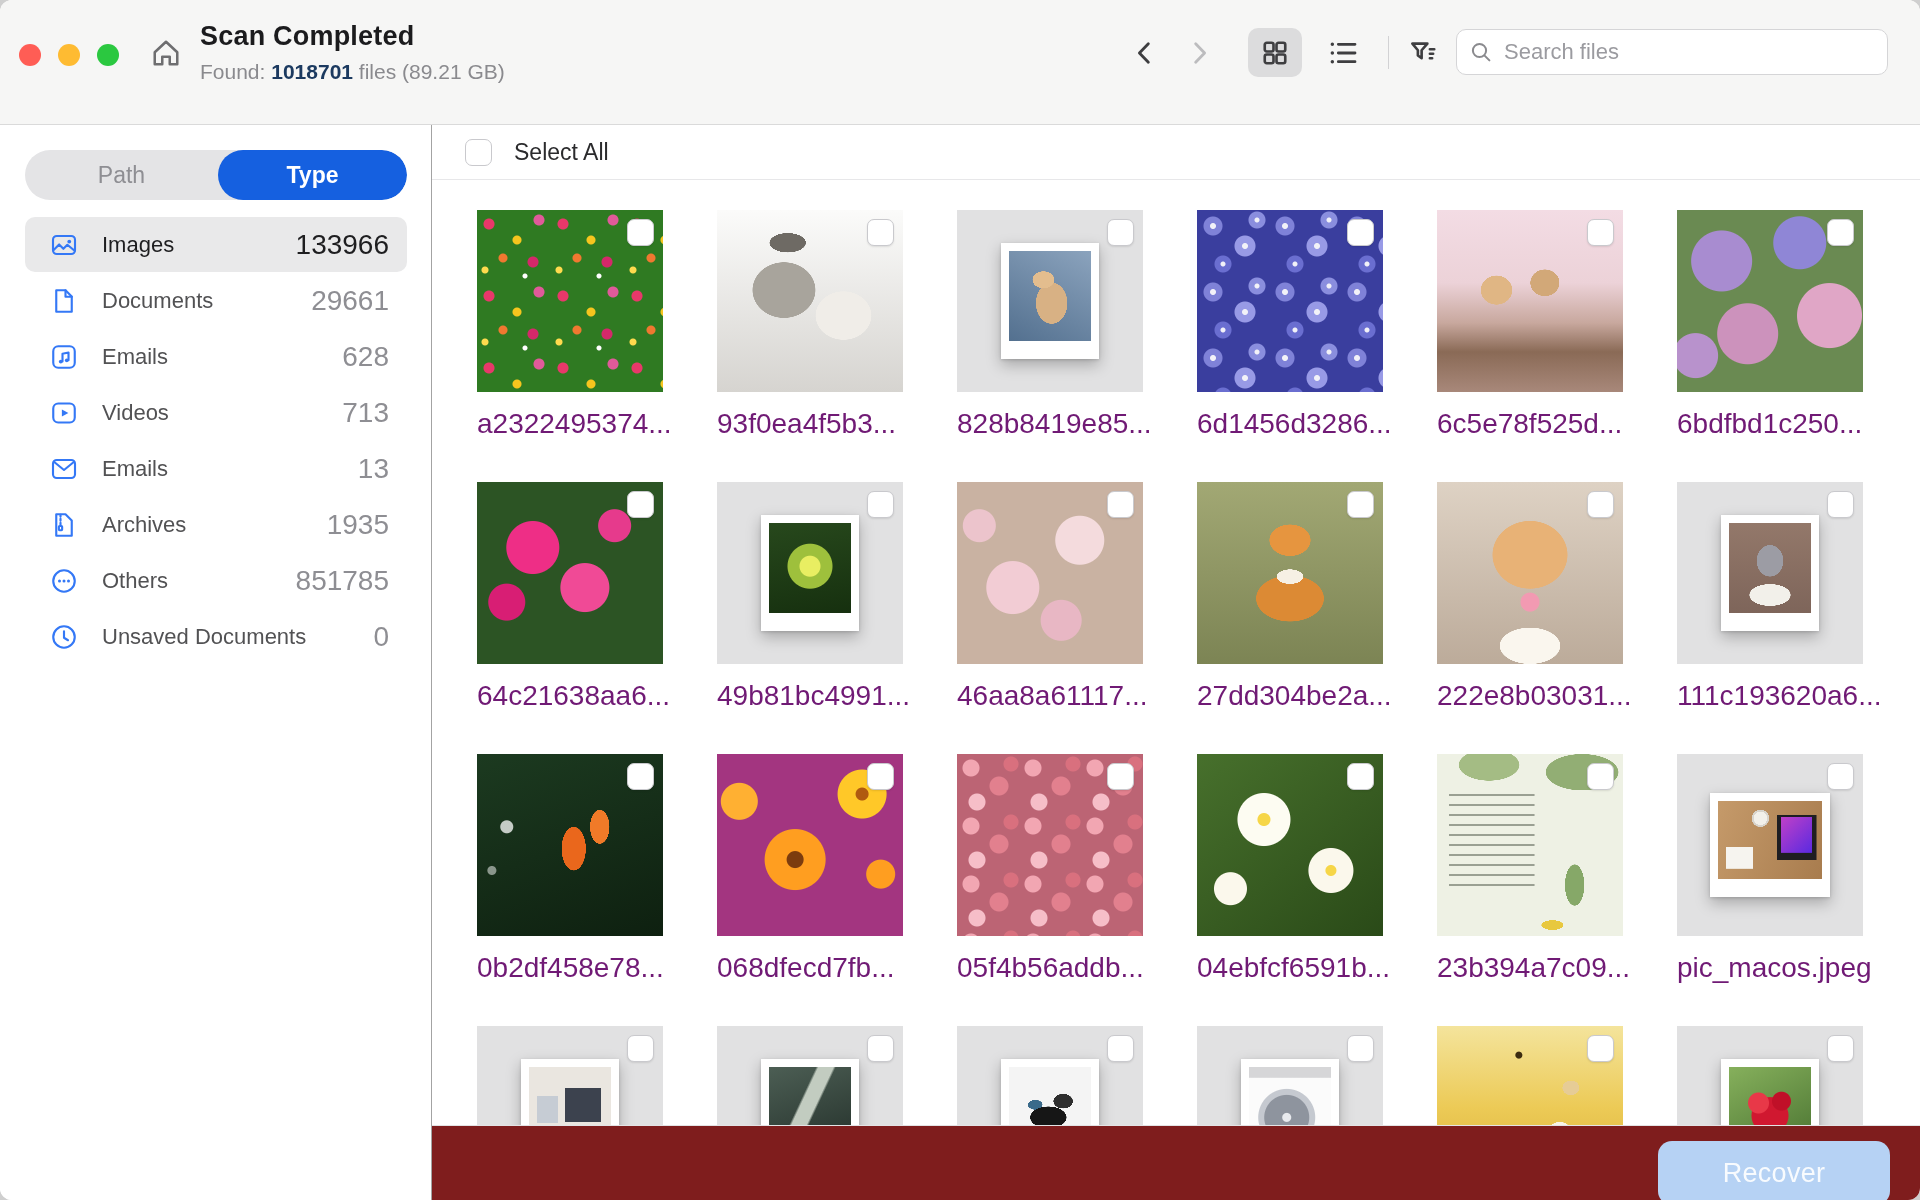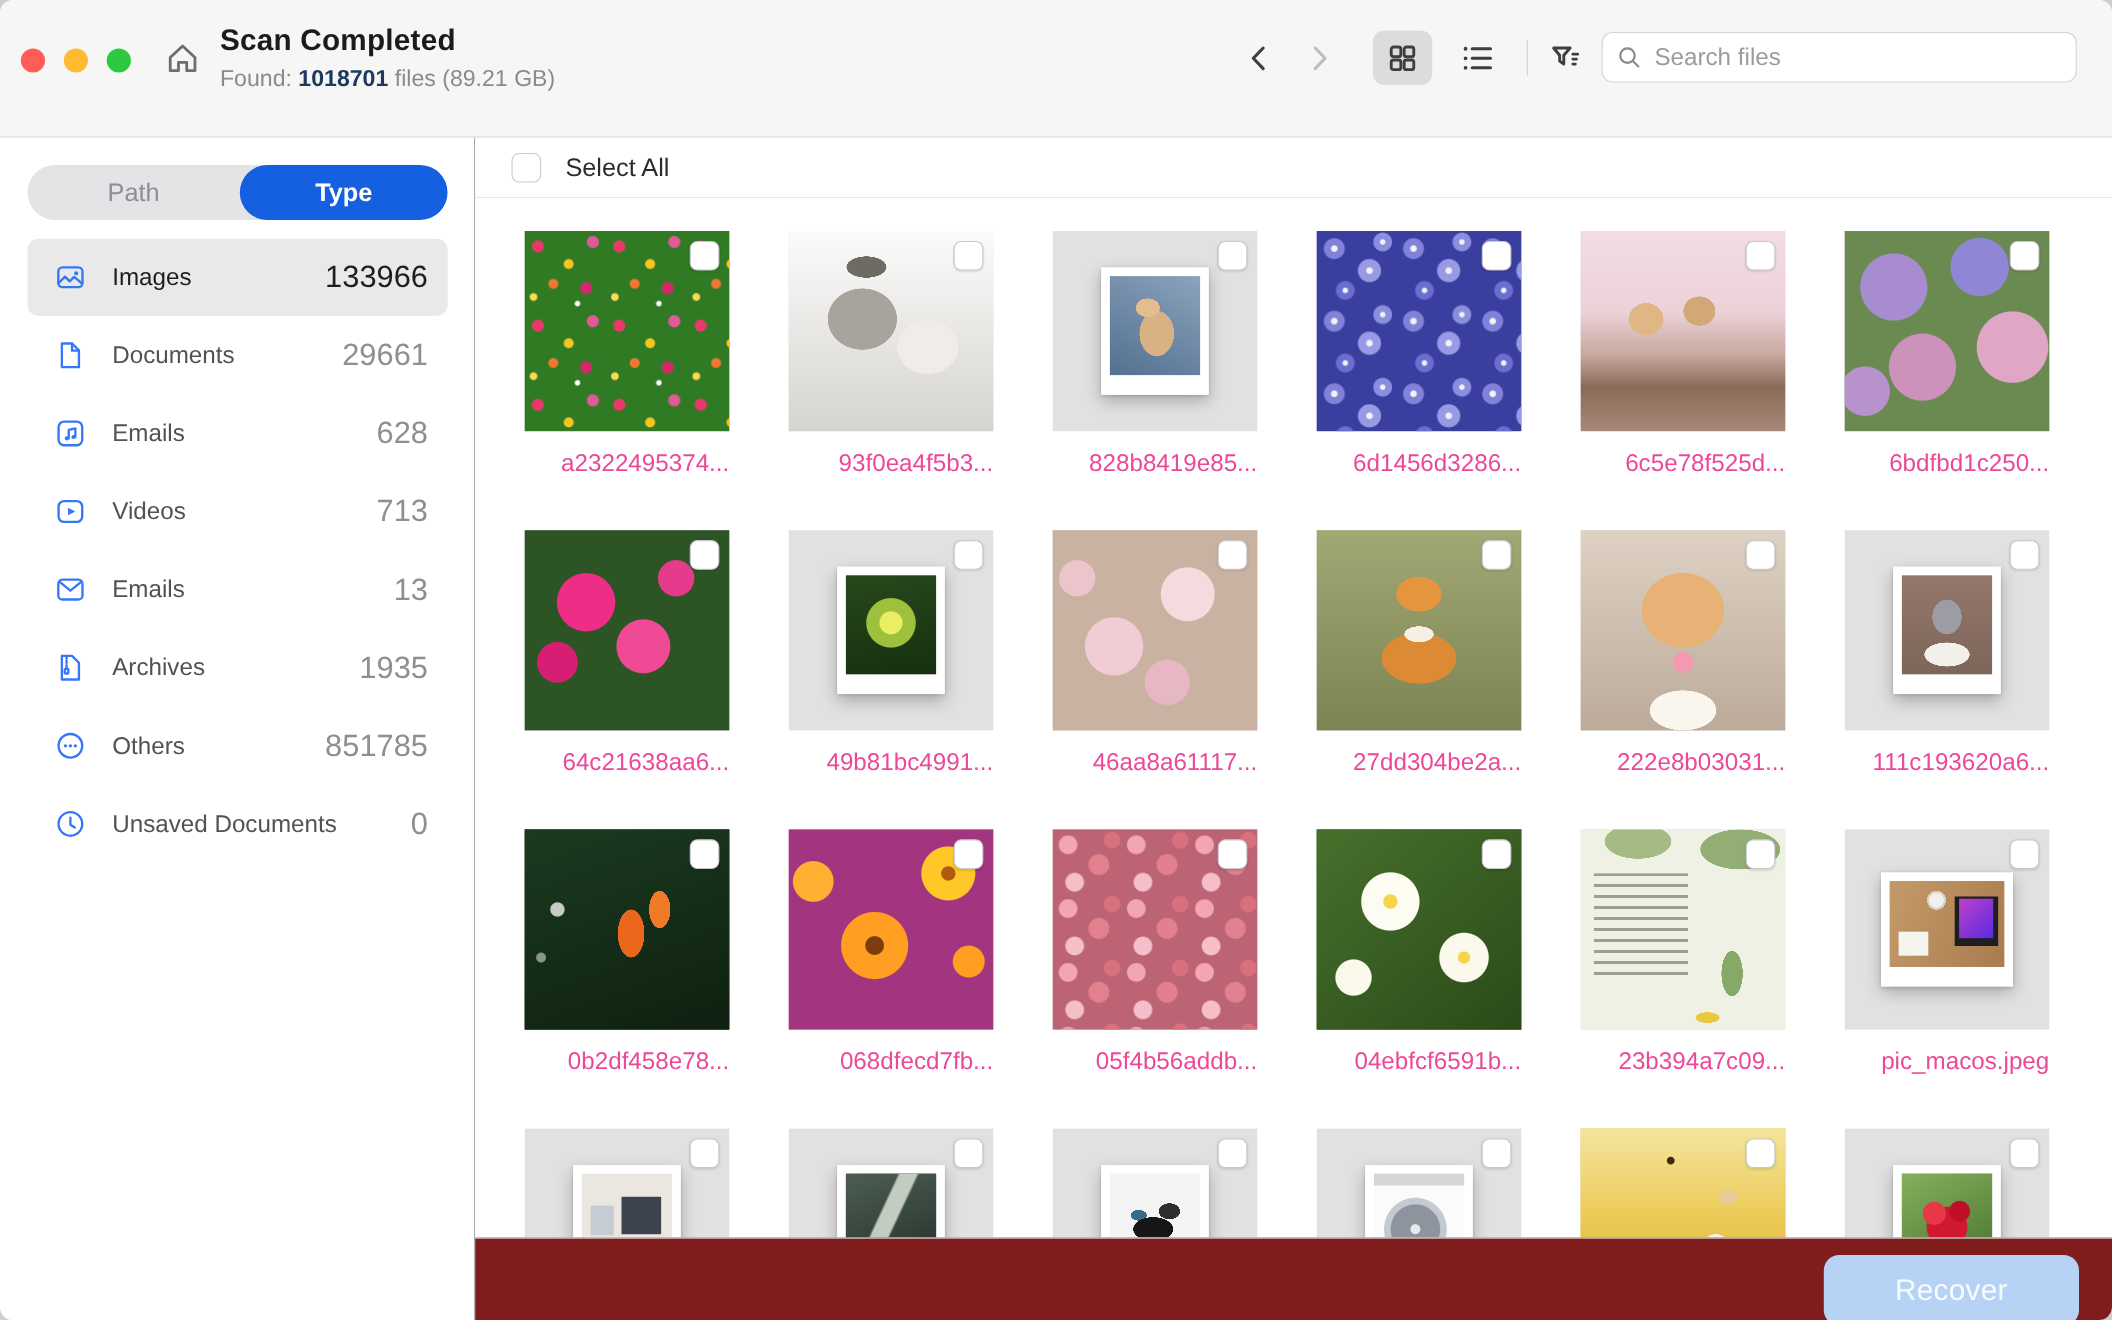--- a/index.html
+++ b/index.html
@@ -36,21 +36,21 @@
   .search input::placeholder{color:#9b9ba0;}
   
   .bodyrow{display:flex;height:1095px;}
   .sidebar{width:432px;flex:none;border-right:1px solid #a3a3a3;box-sizing:border-box;background:#fff;}
   .seg{margin:25px 24px 0 25px;height:50px;background:#e4e4e6;border-radius:25px;display:flex;overflow:hidden;}
   .seg .seg-path{flex:0 0 193px;display:flex;align-items:center;justify-content:center;
     color:#8e8e93;font-size:23px;background:transparent;border:none;}
   .seg .seg-type{flex:1;display:flex;align-items:center;justify-content:center;
     color:#fff;font-size:23px;font-weight:600;background:#1560e0;border:none;border-radius:25px;}
   .silist{margin-top:17px;}
-  .si{height:70px;margin:0 24px 1px 25px;border-radius:10px;display:flex;align-items:center;
+  .si{height:55px;margin:0 24px 1px 25px;border-radius:10px;display:flex;align-items:center;
     padding:0 18px 0 24px;box-sizing:border-box;cursor:default;}
   .si.selected{background:#e9e9ea;}
   .si .ic{width:30px;height:30px;flex:none;}
   .si .ic svg{width:100%;height:100%;fill:none;stroke:#3478f6;stroke-width:1.7;stroke-linecap:round;stroke-linejoin:round;}
   .si .ic svg .f{fill:#3478f6;stroke:none;}
   .si .lb{margin-left:23px;font-size:22px;color:#525254;flex:1;white-space:nowrap;}
   .si .ct{font-size:28px;color:#8e8e93;}
   .si.selected .lb,.si.selected .ct{color:#1e1e20;}
   
   .content{flex:1;display:flex;flex-direction:column;background:#fff;}
@@ -61,21 +61,21 @@
   .grid{display:grid;grid-template-columns:repeat(6,186px);column-gap:54px;grid-auto-rows:272px;padding:30px 0 0 45px;}
   .tile{position:relative;width:186px;height:182px;background:#e1e1e2;display:flex;align-items:center;justify-content:center;}
   .ph{display:block;}
   .ph.full{position:absolute;inset:0;}
   .polaroid{position:relative;background:#fff;padding:8px 8px 18px;
     box-shadow:0 6px 14px rgba(0,0,0,.25),0 1px 3px rgba(0,0,0,.15);}
   .polaroid .ph{width:82px;height:90px;}
   .polaroid.wide .ph{width:104px;height:78px;}
   .tcb{position:absolute;top:9px;right:9px;width:27px;height:27px;background:#fff;
     border:1px solid #c9c9cd;border-radius:7px;box-sizing:border-box;box-shadow:0 1px 2px rgba(0,0,0,.10);}
-  .cap{margin-top:16px;font-size:22px;color:#ec4899;text-align:right;width:186px;white-space:nowrap;}
+  .cap{margin-top:16px;font-size:28px;color:#701a75;text-align:left;width:186px;white-space:nowrap;}
   .bottombar{height:95px;flex:none;border-top:1px solid #e3e3e5;box-sizing:border-box;position:relative;background:#7f1d1d;}
   .recover{position:absolute;right:30px;top:15px;width:232px;height:64px;border:none;border-radius:14px;
     background:#b6d2f4;color:#f8fbfe;font-size:27px;font-weight:500;letter-spacing:.3px;
     font-family:"Liberation Sans",sans-serif;}
   
   .ph-wildflowers{background-color:#2f7a22;background-image:
     radial-gradient(circle at 12px 14px,#e8386a 5px,transparent 6px),
     radial-gradient(circle at 40px 30px,#f6c51e 4px,transparent 5px),
     radial-gradient(circle at 62px 10px,#e05a9a 5px,transparent 6px),
     radial-gradient(circle at 26px 48px,#f07830 4px,transparent 5px),

